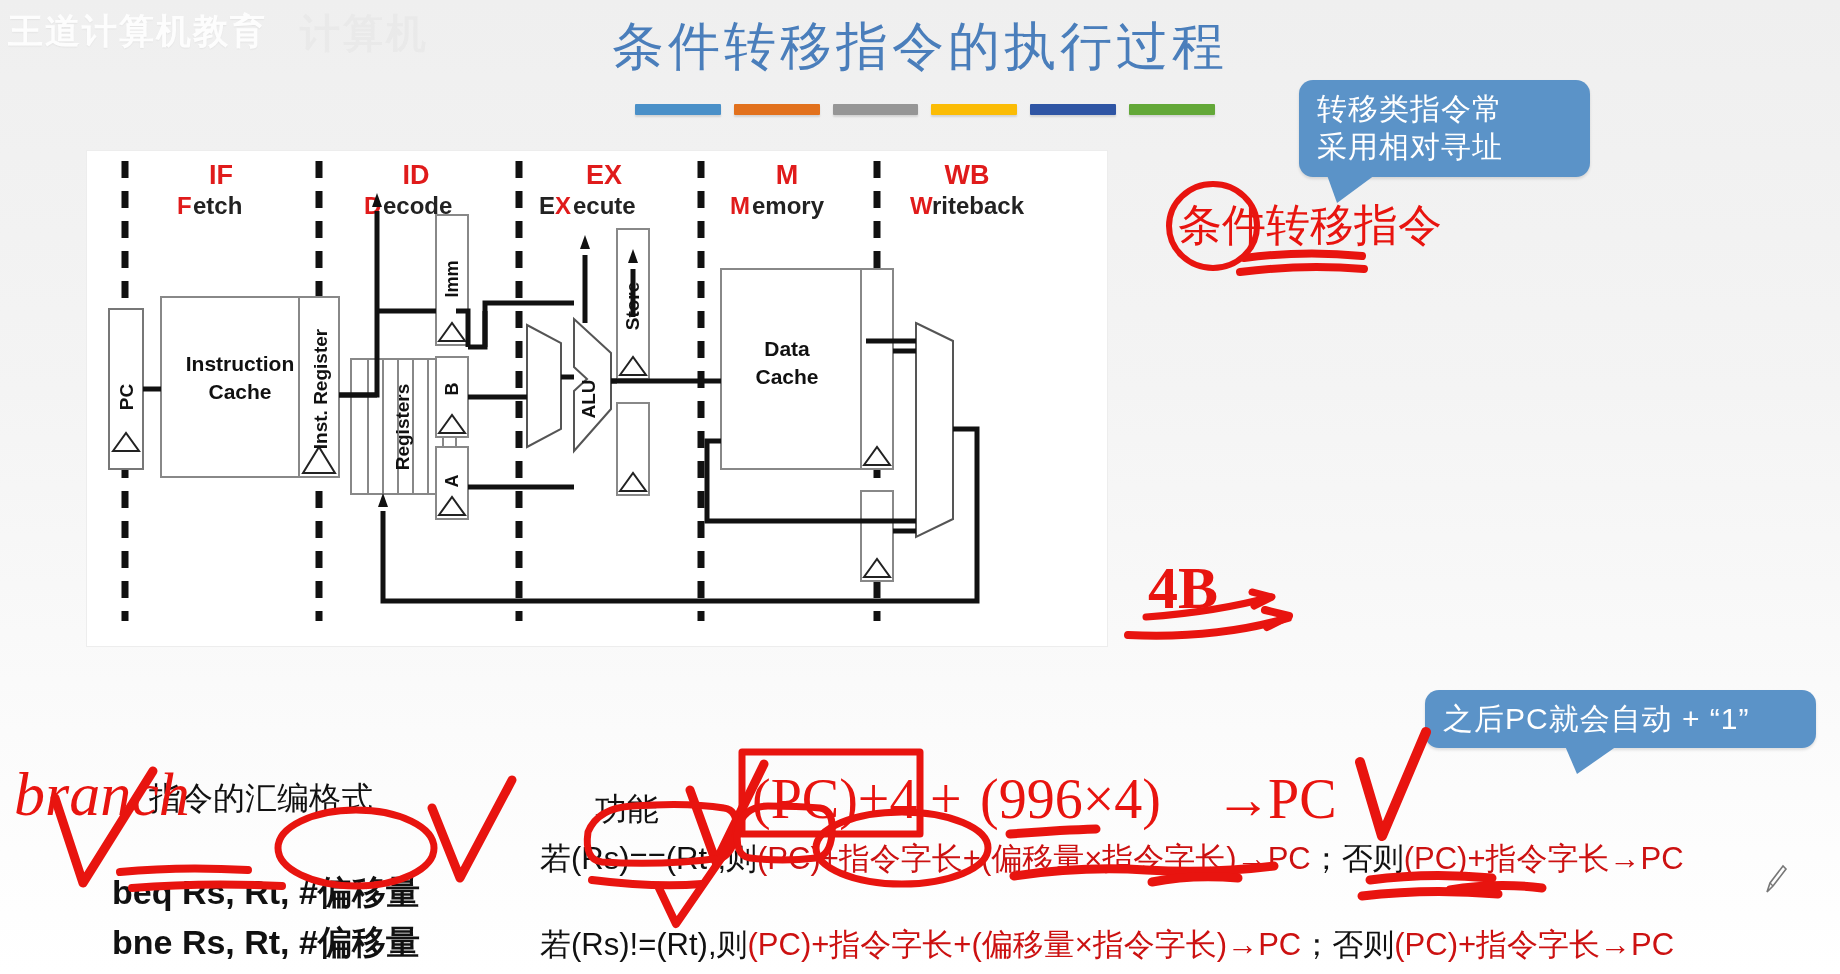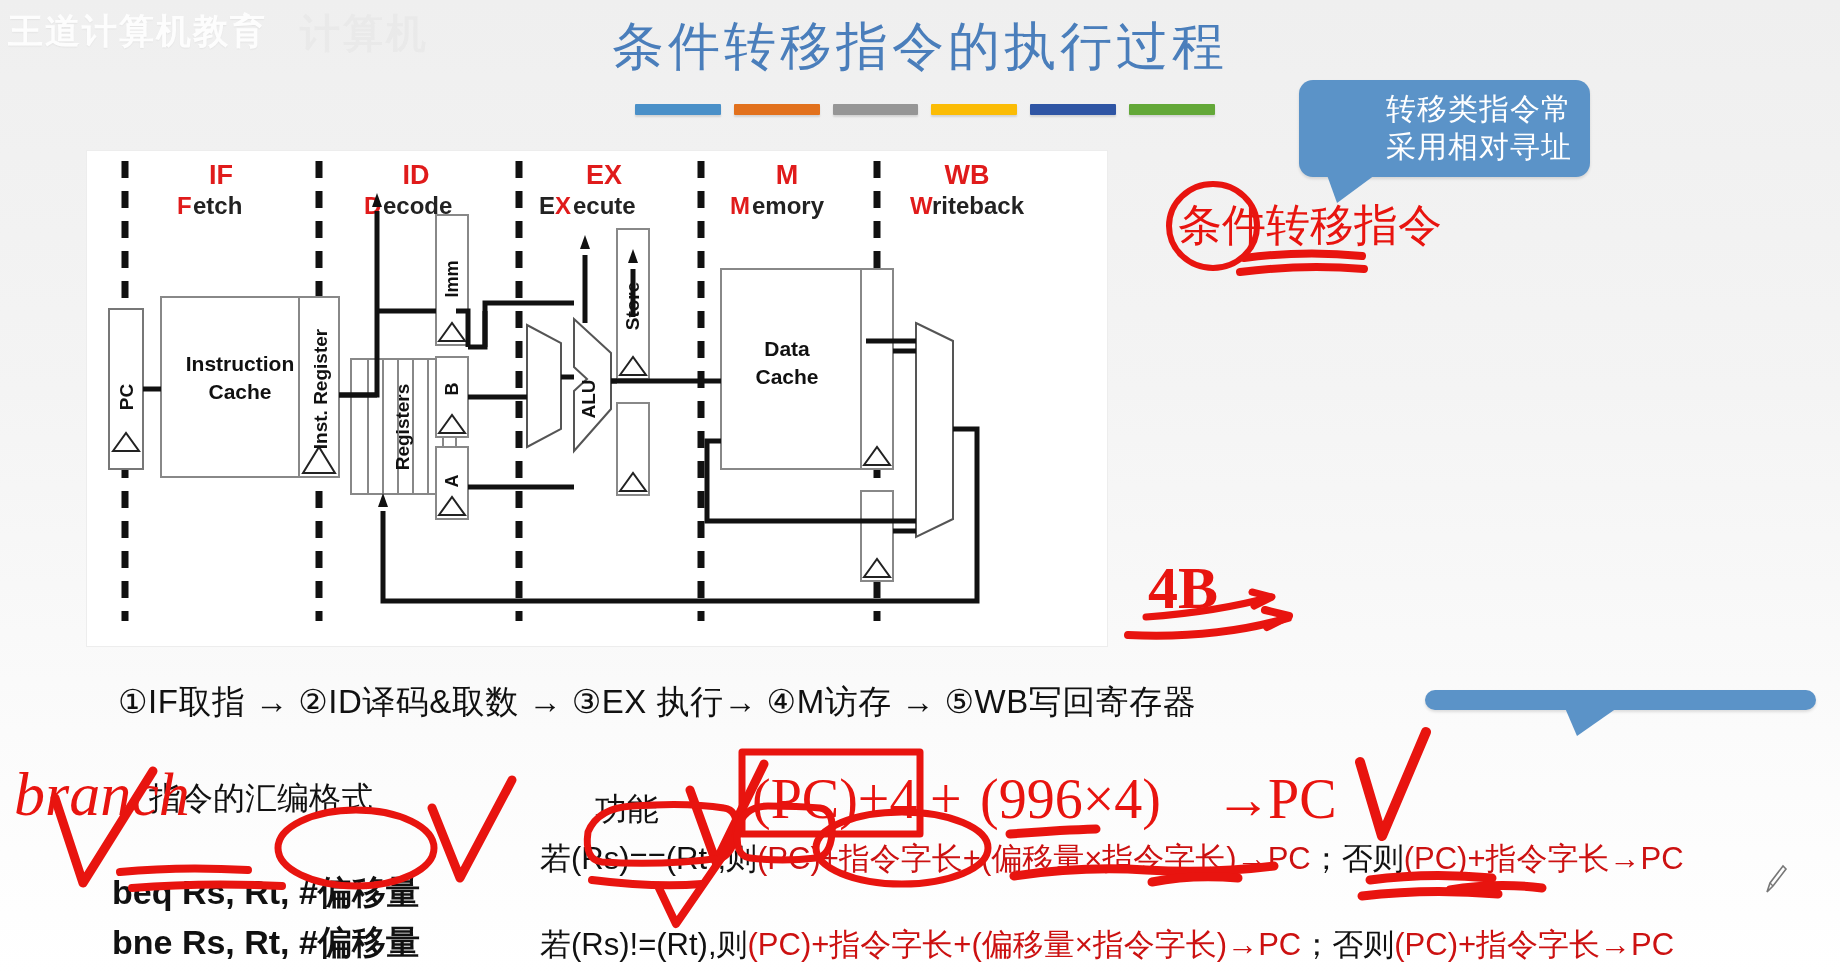--- a/index.html
+++ b/index.html
@@ -26,21 +26,21 @@
   .bars span{height:11px;flex:1;border-radius:1px;box-shadow:0 2px 2px rgba(0,0,0,.12);}
 
   
   #diagram{position:absolute;left:86px;top:150px;width:1020px;height:495px;
       background:#fff;border:1px solid #ededed;}
   #diagram svg{display:block;}
 
   
   .callout{position:absolute;background:#5b93c8;color:#fff;border-radius:14px;
       padding:10px 18px;font-size:30px;line-height:1.28;letter-spacing:1px;
-      text-align:right;box-shadow:0 2px 3px rgba(0,0,0,.12);}
+      text-align:left;box-shadow:0 2px 3px rgba(0,0,0,.12);}
   .callout .tail{position:absolute;width:0;height:0;}
   #callout-top{left:1299px;top:80px;width:255px;}
   #callout-top .tail{left:26px;bottom:-26px;
       border-left:14px solid transparent;border-right:34px solid transparent;
       border-top:28px solid #5b93c8;transform:skewX(-8deg);}
   #callout-bottom{left:1425px;top:690px;width:355px;font-size:30px;}
   #callout-bottom .tail{left:140px;bottom:-26px;
       border-left:12px solid transparent;border-right:40px solid transparent;
       border-top:28px solid #5b93c8;}
 
@@ -221,24 +221,24 @@
   </svg>
   </div>
 
   <div class="callout" id="callout-top">
     <div>转移类指令常</div>
     <div>采用相对寻址</div>
     <div class="tail"></div>
   </div>
 
   <div class="callout" id="callout-bottom">
+    <div>之后PC就会自动 + “1”</div>
     <div class="tail"></div>
   </div>
 
-  <div class="steps">①IF取指 → ②ID译码&amp;取数 → ③EX 执行→ ④M访存 → ⑤WB写回寄存器</div>
 
   <div class="fmt-title">指令的汇编格式</div>
   <div class="asm1">beq Rs, Rt, #偏移量</div>
   <div class="asm2">bne Rs, Rt, #偏移量</div>
 
   <div class="func">功能</div>
 
   <div class="line1">
     <span>若(Rs)==(Rt),则</span><span class="red">(PC)+指令字长+(偏移量×指令字长)→PC</span><span>；否则</span><span class="red">(PC)+指令字长→PC</span>
   </div>

